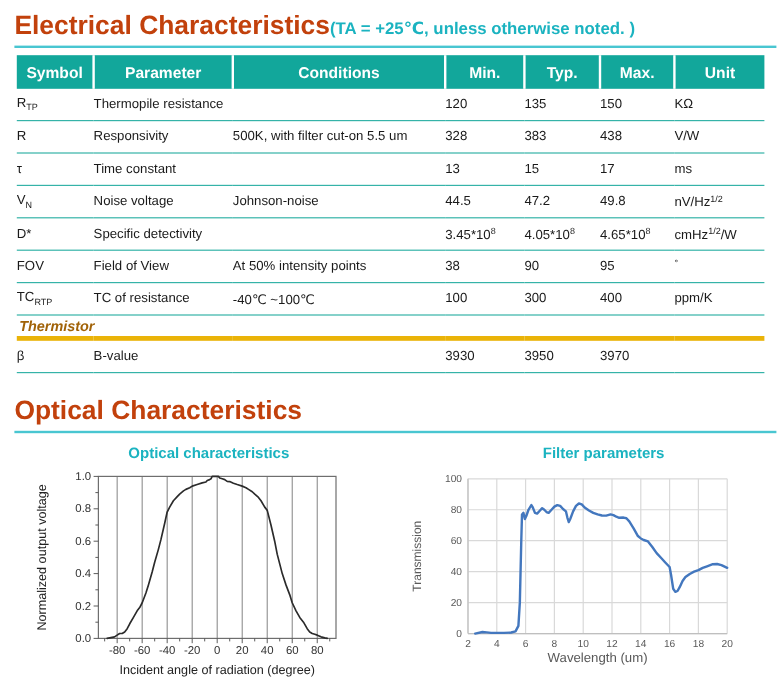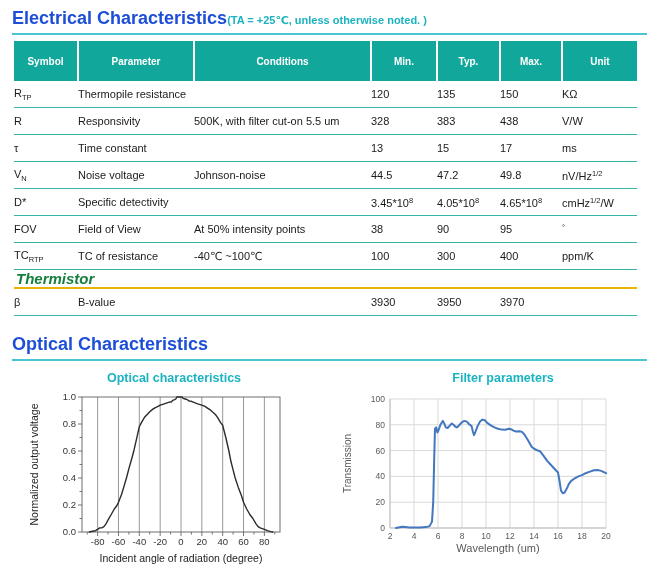--- a/index.html
+++ b/index.html
@@ -5,45 +5,45 @@
   html,body{margin:0;padding:0;background:#fff;}
   body{
     width:651px;height:581px;overflow:hidden;
     font-family:"Liberation Sans","DejaVu Sans",sans-serif;
     color:#1a1a1a;
   }
   .page{padding:6px 8px 0 10px;}
 
   
   .sec-head{margin:2px 0 0 2px;white-space:nowrap;}
-  .sec-title{font-size:18px;font-weight:bold;color:#1d4ed8;letter-spacing:0;}
-  .sec-note{font-size:11px;font-weight:bold;color:#1bb3c0;}
+  .sec-title{font-size:22px;font-weight:bold;color:#c2410c;letter-spacing:0;}
+  .sec-note{font-size:14px;font-weight:bold;color:#1bb3c0;}
   .rule{height:2px;background:#49c6d1;border:0;margin:4px 0 0 2px;width:635px;}
 
   
   table.spec{border-collapse:collapse;table-layout:fixed;margin:6px 0 0 4px;width:623px;}
   table.spec th{
-    background:#12a79b;color:#fff;font-size:10px;font-weight:bold;
-    height:40px;text-align:center;border-left:2px solid #fff;padding:0;
+    background:#12a79b;color:#fff;font-size:13px;font-weight:bold;
+    height:28px;text-align:center;border-left:2px solid #fff;padding:0;
   }
   table.spec th:first-child{border-left:none;}
   table.spec td{
     font-size:11px;height:26px;padding:0;vertical-align:middle;
     border-bottom:1px solid #35b3a8;overflow:hidden;white-space:nowrap;
   }
   td.c-symbol{padding-left:1px;font-size:11.5px;margin-left:24px;}
   td.c-param{padding-left:3px;}
   td.c-cond{padding-left:10px;}
   td.c-num{padding-left:4px;}
   td.c-unit{padding-left:13px;}
   table.spec sub{font-size:7.5px;vertical-align:-3px;}
   table.spec sup{font-size:7.5px;vertical-align:4px;}
   tr.section-row td{
-    height:17px;border-bottom:2px solid #eab308;
-    color:#15803d;font-style:italic;font-weight:bold;font-size:15px;padding-left:2px;
+    height:17px;border-bottom:4px solid #eab308;
+    color:#a16207;font-style:italic;font-weight:bold;font-size:12px;padding-left:2px;
   }
 
   
   .charts{display:flex;align-items:flex-start;margin-top:8px;}
   figure{margin:0;padding:0;}
   figure.left{margin-left:14px;width:300px;}
   figure.right{margin-left:14px;width:330px;}
   figcaption{
     text-align:center;color:#1bb3c0;font-size:12.5px;font-weight:bold;
     margin:2px 0 4px 0;

